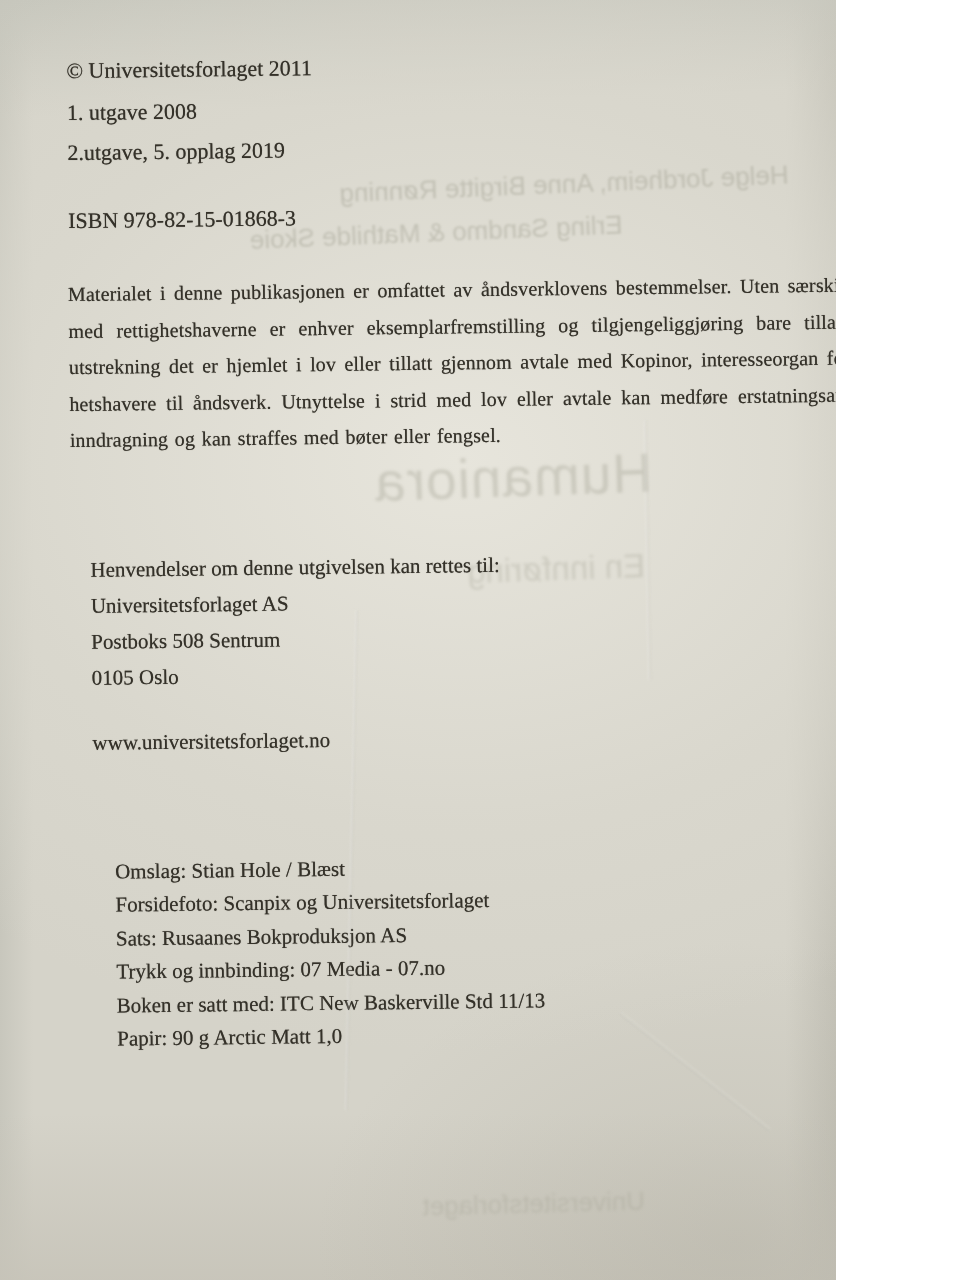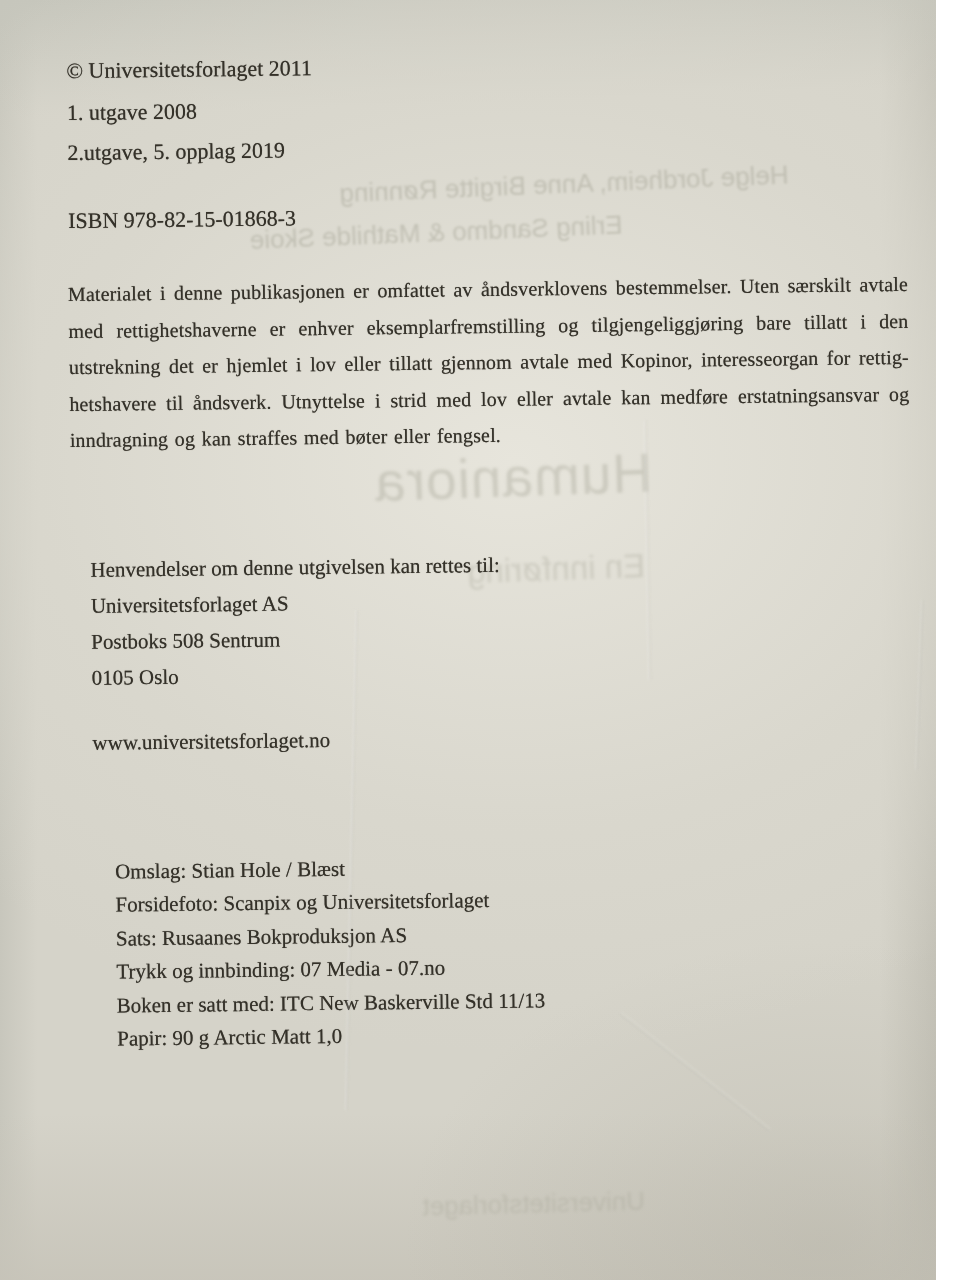--- a/index.html
+++ b/index.html
@@ -1,21 +1,21 @@
 <!DOCTYPE html>
 <html><head>
 <meta charset="utf-8">
 <style>
   html,body{margin:0;padding:0;}
   body{
     width:960px;height:1280px;overflow:hidden;
     font-family:"Liberation Serif","DejaVu Serif",serif;
   }
   .paper{
-    position:relative;width:936px;height:1280px;overflow:hidden;
+    position:relative;width:836px;height:1280px;overflow:hidden;
     background-color:#d5d3c9;
     background-image:
       radial-gradient(ellipse 980px 760px at 55% 36%, rgba(232,230,221,0.95) 0%, rgba(220,218,208,0.6) 48%, rgba(220,218,208,0) 78%),
       radial-gradient(ellipse 700px 500px at 88% 97%, rgba(166,163,150,0.28) 0%, rgba(166,163,150,0) 60%),
       linear-gradient(178deg, #c6c6bc 0%, rgba(198,198,188,0) 9%),
       linear-gradient(0deg, rgba(198,195,184,0.85) 0%, rgba(198,195,184,0) 13%),
       linear-gradient(90deg, rgba(186,186,176,0.5) 0%, rgba(186,186,176,0) 4%),
       linear-gradient(270deg, rgba(182,180,169,0.55) 0%, rgba(182,180,169,0) 6%);
   }
   .content{

